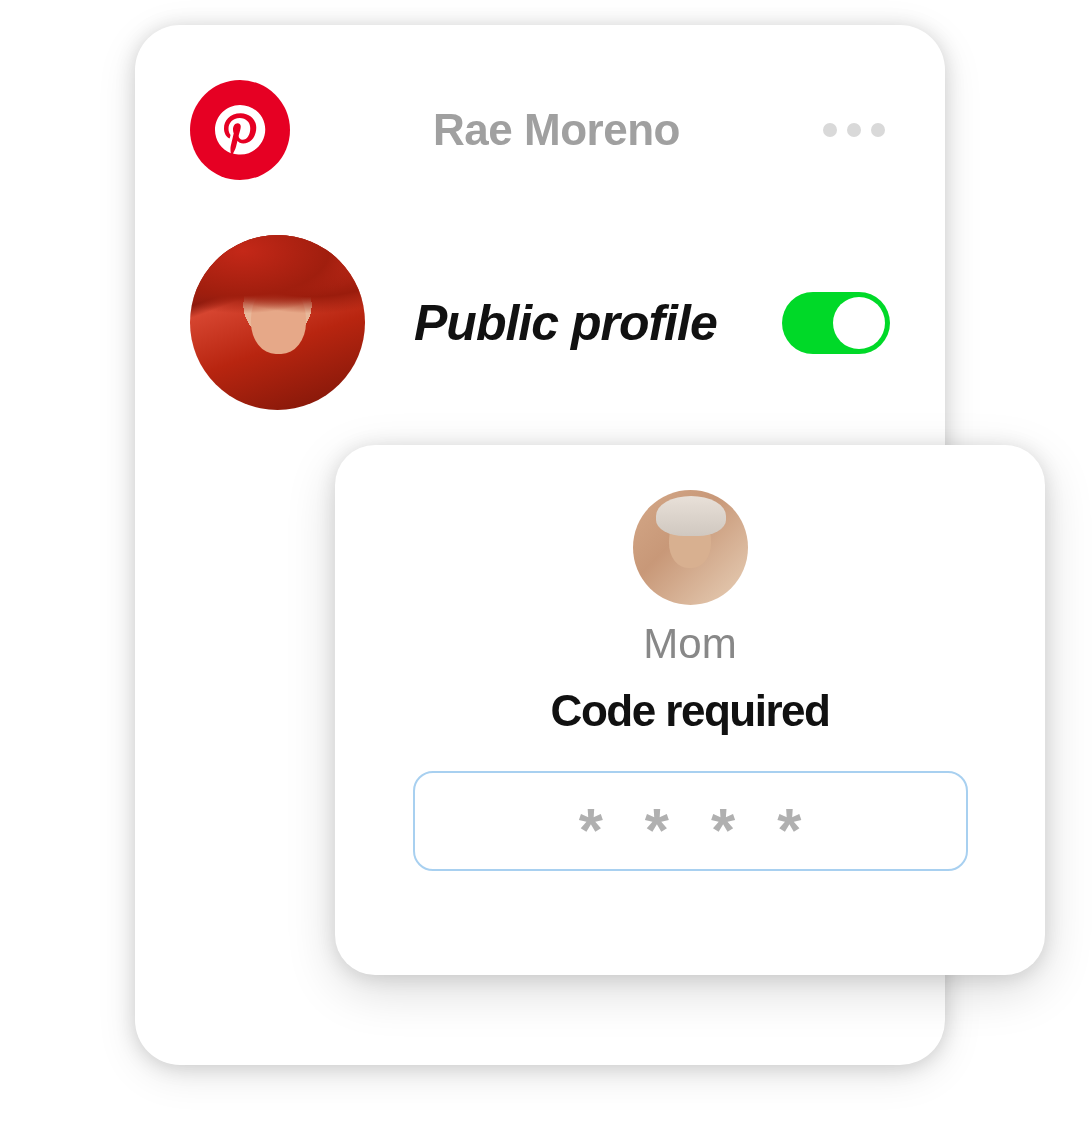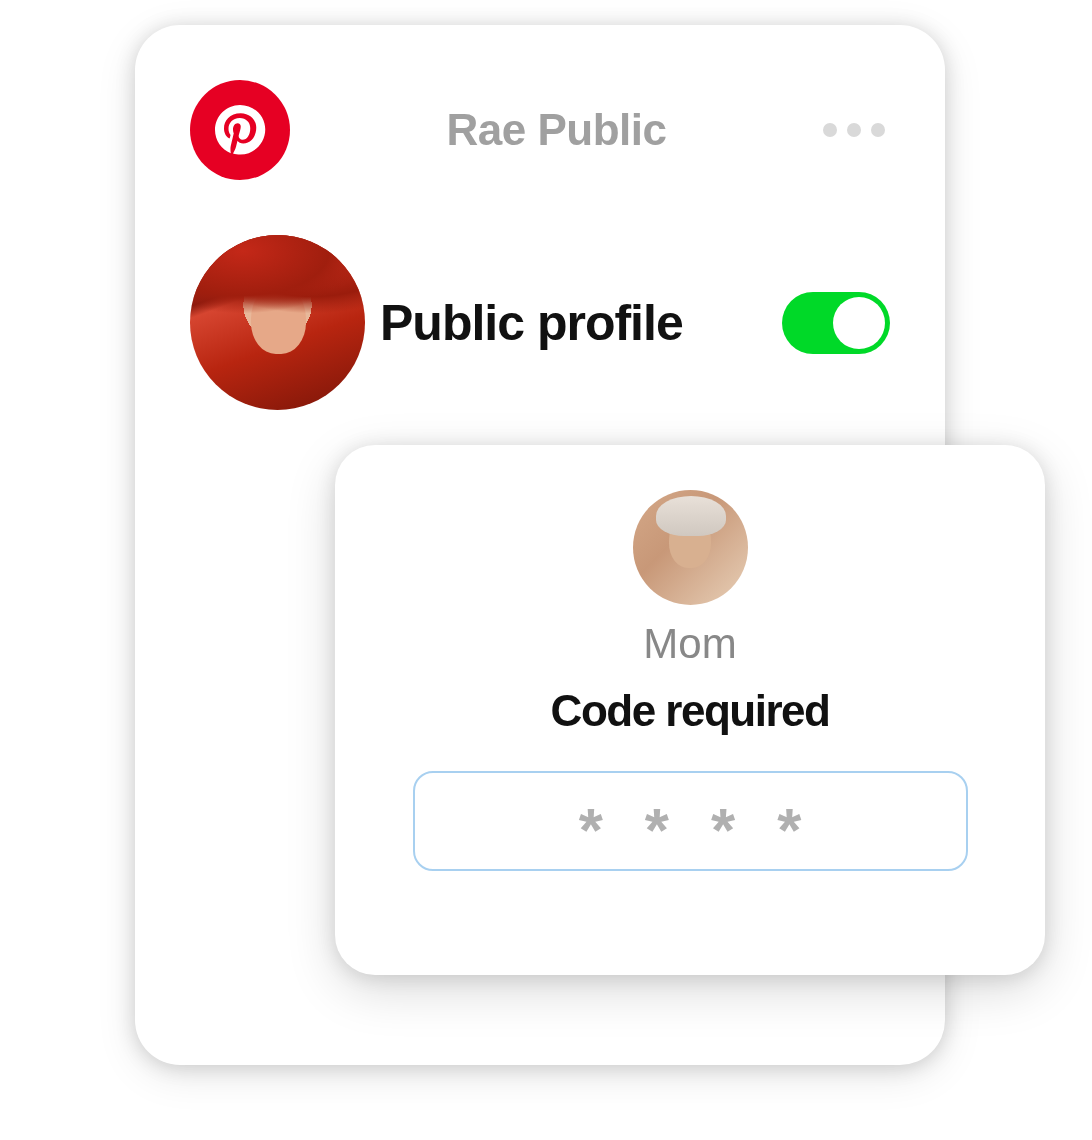--- a/index.html
+++ b/index.html
@@ -59,21 +59,22 @@
     .more-dots span {
       width: 14px;
       height: 14px;
       border-radius: 50%;
       background: #d9d9d9;
     }
     .profile-row {
       display: flex;
       align-items: center;
       padding: 55px 55px 0 55px;
-      gap: 15px;
+      gap: 49px;
+      font-style: italic;
     }
     .avatar {
       width: 175px;
       height: 175px;
       border-radius: 50%;
       flex-shrink: 0;
       overflow: hidden;
       position: relative;
     }
     .avatar.teen {
@@ -203,21 +204,21 @@
 </head>
 <body>
 
 <div class="main-card">
   <div class="header">
     <div class="pinterest-logo">
       <svg viewBox="0 0 24 24" fill="none">
         <path d="M12 2C6.5 2 2 6.5 2 12c0 4.2 2.6 7.8 6.3 9.3-.1-.8-.2-2 0-2.9.2-.8 1.2-5.1 1.2-5.1s-.3-.6-.3-1.5c0-1.4.8-2.5 1.8-2.5.9 0 1.3.6 1.3 1.4 0 .9-.5 2.2-.8 3.4-.2 1 .5 1.8 1.5 1.8 1.8 0 3.1-1.9 3.1-4.6 0-2.4-1.7-4.1-4.2-4.1-2.9 0-4.5 2.1-4.5 4.3 0 .9.3 1.8.7 2.3.1.1.1.2.1.3-.1.3-.2 1-.3 1.1 0 .2-.2.2-.3.1-1.3-.6-2-2.4-2-3.9 0-3.2 2.3-6.1 6.7-6.1 3.5 0 6.2 2.5 6.2 5.8 0 3.5-2.2 6.3-5.2 6.3-1 0-2-.5-2.3-1.1l-.6 2.4c-.2.9-.8 2-1.2 2.7.9.3 1.9.4 2.9.4 5.5 0 10-4.5 10-10S17.5 2 12 2z" fill="#fff"></path>
       </svg>
     </div>
-    <div class="user-name">Rae Public</div>
+    <div class="user-name">Rae Moreno</div>
     <div class="more-dots">
       <span></span>
         <span></span>
         <span></span>
     </div>
   </div>
   <div class="profile-row">
     <div class="avatar teen"></div>
     <div class="profile-label">Public profile</div>
     <div class="toggle"></div>

